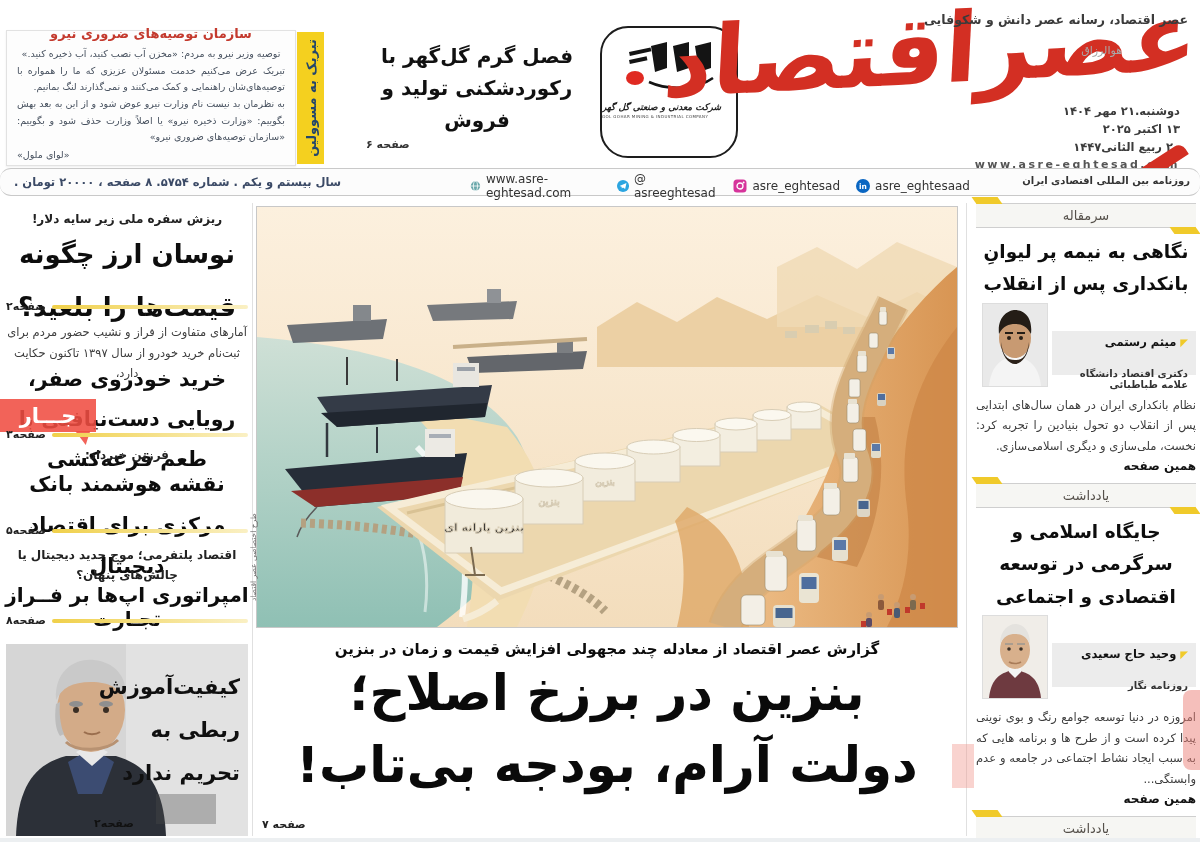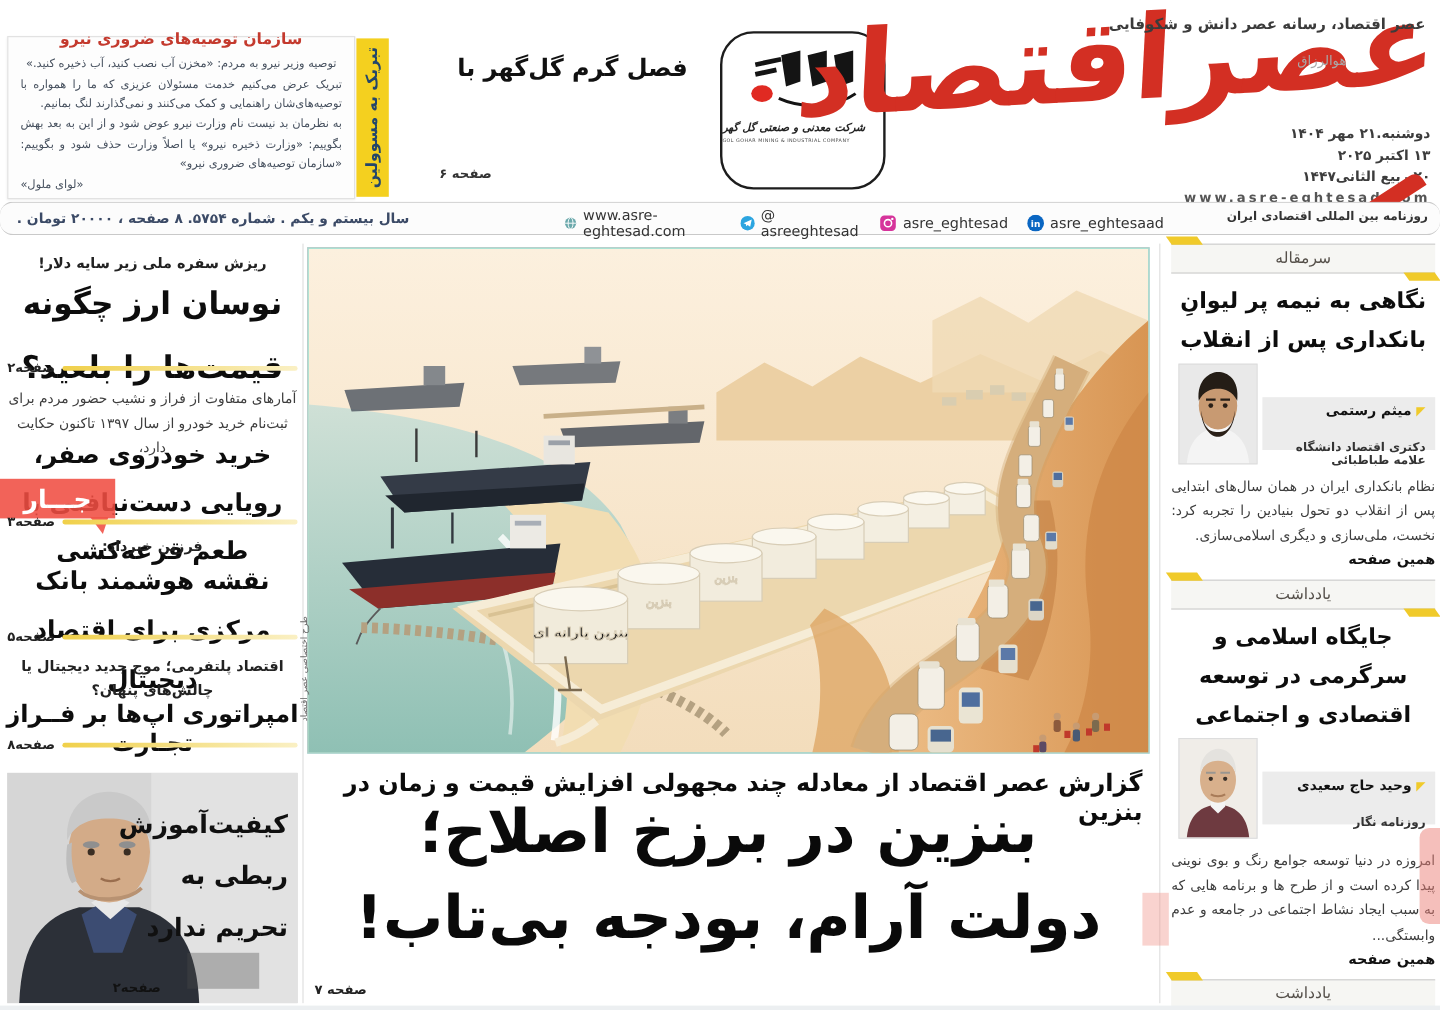--- a/index.html
+++ b/index.html
@@ -31,21 +31,21 @@
     border-radius:28px; text-align:left; padding-top:10px; }
   .gg-logo svg { display:block; margin:0 auto; }
   .gg-fa { font-size:9px; font-style:italic; font-weight:bold; color:#222; margin-top:2px; }
   .gg-en { font-size:4px; letter-spacing:.4px; color:#444; margin-top:2px; }
 
   .masthead { left:735px; top:-18px; width:465px; height:190px; overflow:visible; pointer-events:none; }
   .masthead-title { position:absolute; right:2px; top:-4px; font-size:96px; font-weight:900; color:#d32f23;
     line-height:1.5; letter-spacing:-3px; transform:rotate(-3deg) skewX(-6deg); white-space:nowrap; }
   .mast-tagline { right:12px; top:12px; font-size:12.5px; font-weight:bold; color:#3b3b3b; }
   .mast-bism { right:78px; top:44px; font-size:11px; color:#a9a9a9; }
-  .mast-dates { right:8px; top:103px; text-align:right; font-size:11.5px; font-weight:bold; color:#3c3c3c; line-height:1.55;margin-left:36px; }
+  .mast-dates { right:20px; top:103px; text-align:right; font-size:11.5px; font-weight:bold; color:#3c3c3c; line-height:1.55;margin-left:36px; }
   .mast-site { font-size:11px; font-weight:bold; color:#555; letter-spacing:2.5px; direction:ltr; }
   .mast-swash { left:1128px; top:158px; width:62px; height:14px; background:#d32f23;
     transform:rotate(-33deg); border-radius:0 8px 0 8px; }
 
   
   .infobar { left:0; top:168px; width:1200px; height:28px; background:#fcfcfc;
     border-top:1px solid #c9c9c9; border-bottom:1px solid #c9c9c9;border-radius:11px; }
   .issue { position:absolute; left:14px; top:6px; font-size:11.5px; font-weight:bold; color:#3b4a66; }
   .paper-type { position:absolute; right:10px; top:6px; font-size:10px; font-weight:bold; color:#333; }
   .social { position:absolute; left:470px; top:3px; width:500px; display:flex; direction:ltr;
@@ -72,21 +72,21 @@
   .photo-story { left:6px; top:644px; width:242px; height:192px; background:#d8d8d8; overflow:hidden; }
   .ps-text { position:absolute; right:8px; top:22px; text-align:left; font-size:21px; font-weight:900;
     line-height:2.05; color:#101010; text-align:right; }
   .ps-page { position:absolute; bottom:6px; left:88px; font-size:11px; font-weight:bold; color:#111; z-index:2; }
 
   
   .img-frame { left:256px; top:206px; width:702px; height:422px; border:1px solid #c8c8c8; background:#5eead4; }
   .img-frame svg { display:block; width:100%; height:100%; }
   .img-caption { position:absolute; left:1px; bottom:26px; transform-origin:left bottom;
     transform:rotate(-90deg); font-size:7.5px; color:#6b6b6b; white-space:nowrap; }
-  .c-kicker { left:262px; top:640px; width:690px; font-size:20px; font-weight:900; color:#0b0b0b; }
+  .c-kicker { left:262px; top:640px; width:690px; text-align:center; font-size:15px; font-weight:900; color:#0b0b0b; }
   .c-head1 { left:262px; top:664px; width:690px; text-align:center; font-size:50px; font-weight:900; color:#0a0a0a; }
   .c-head2 { left:262px; top:736px; width:690px; text-align:center; font-size:50px; font-weight:900; color:#0a0a0a; }
   .c-page { left:262px; top:818px; font-size:11px; font-weight:bold; color:#222; }
 
   
   .r-col { left:976px; top:203px; width:220px; }
   .sec-head { position:relative; height:25px; background:#f6f6f3; border-top:1.5px solid #cfcfcf;
     border-bottom:1.5px solid #cfcfcf; text-align:center; font-size:13px; color:#55504a;
     line-height:23px; margin-bottom:8px; }
   .sec-head:before { content:""; position:absolute; left:-2px; top:-7px; width:26px; height:7px;
@@ -121,20 +121,21 @@
     <div class="advice-line">به نظرمان بد نیست نام وزارت نیرو عوض شود و از این به بعد بهش بگوییم: «وزارت ذخیره نیرو» یا اصلاً وزارت حذف شود و بگوییم: «سازمان توصیه‌های ضروری نیرو»</div>
     <div class="advice-sign">«لوای ملول»</div>
   </div>
 
   <div class="abs yellow-strip">
     <span>تبریک به مسوولین</span>
   </div>
 
   <div class="abs gg-head">
     <div>فصل گرم گل‌گهر با</div>
+    <div>رکوردشکنی تولید و فروش</div>
   </div>
   <div class="abs gg-page">صفحه ۶</div>
 
   <div class="abs gg-logo">
     <svg width="96" height="62" viewBox="0 0 96 62">
       <g fill="#141414">
         <path d="M30 8 L46 4 L46 30 L34 34 Z"></path>
         <path d="M52 8 L68 4 L68 30 L56 34 Z"></path>
         <path d="M74 8 L90 4 L90 30 L78 34 Z"></path>
         <rect x="8" y="14" width="22" height="4" transform="rotate(-12 8 14)"></rect>

